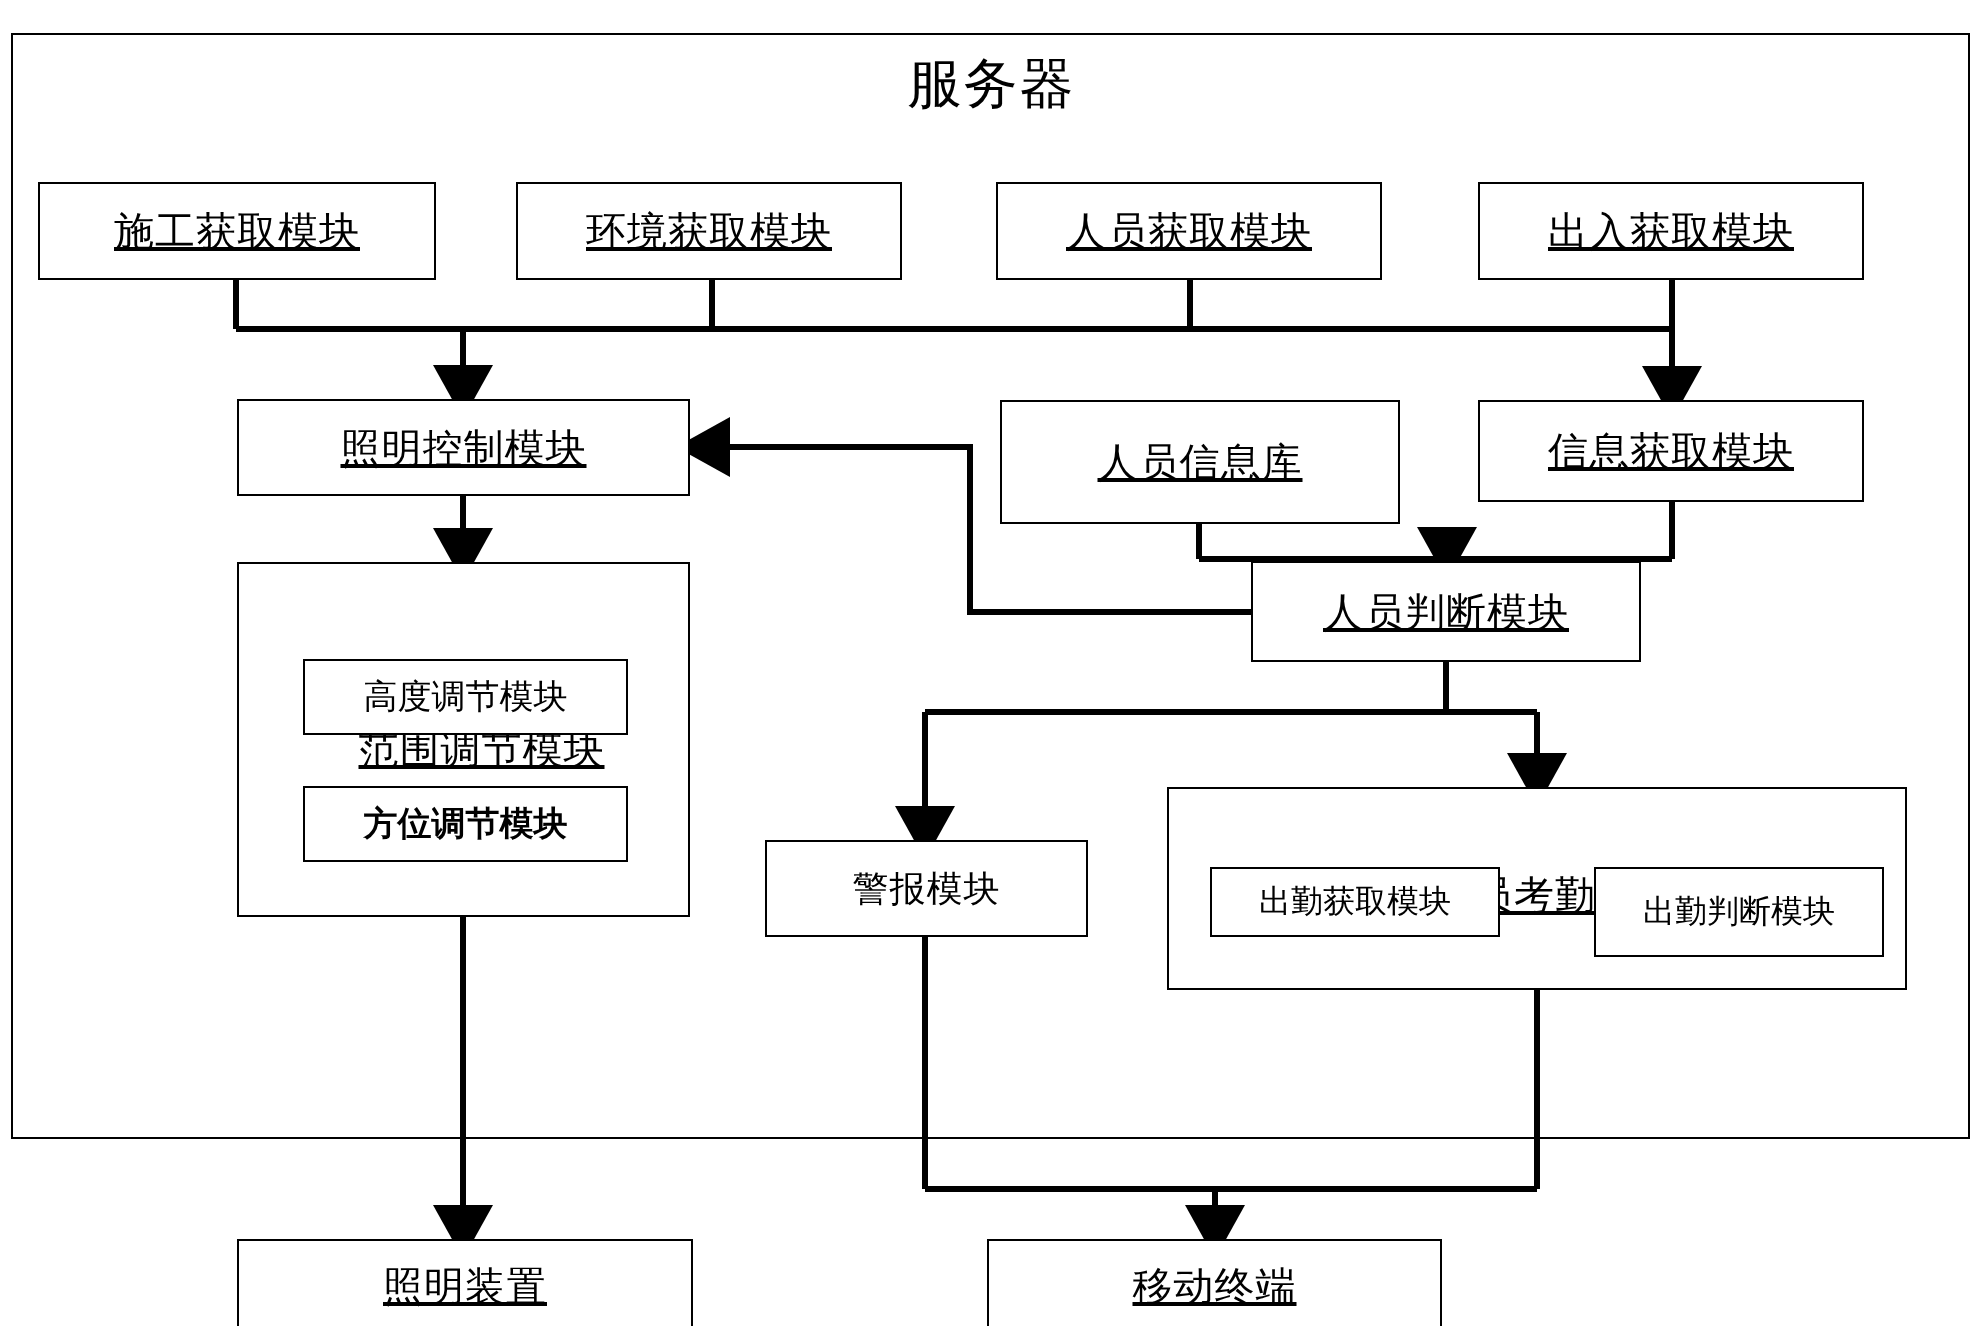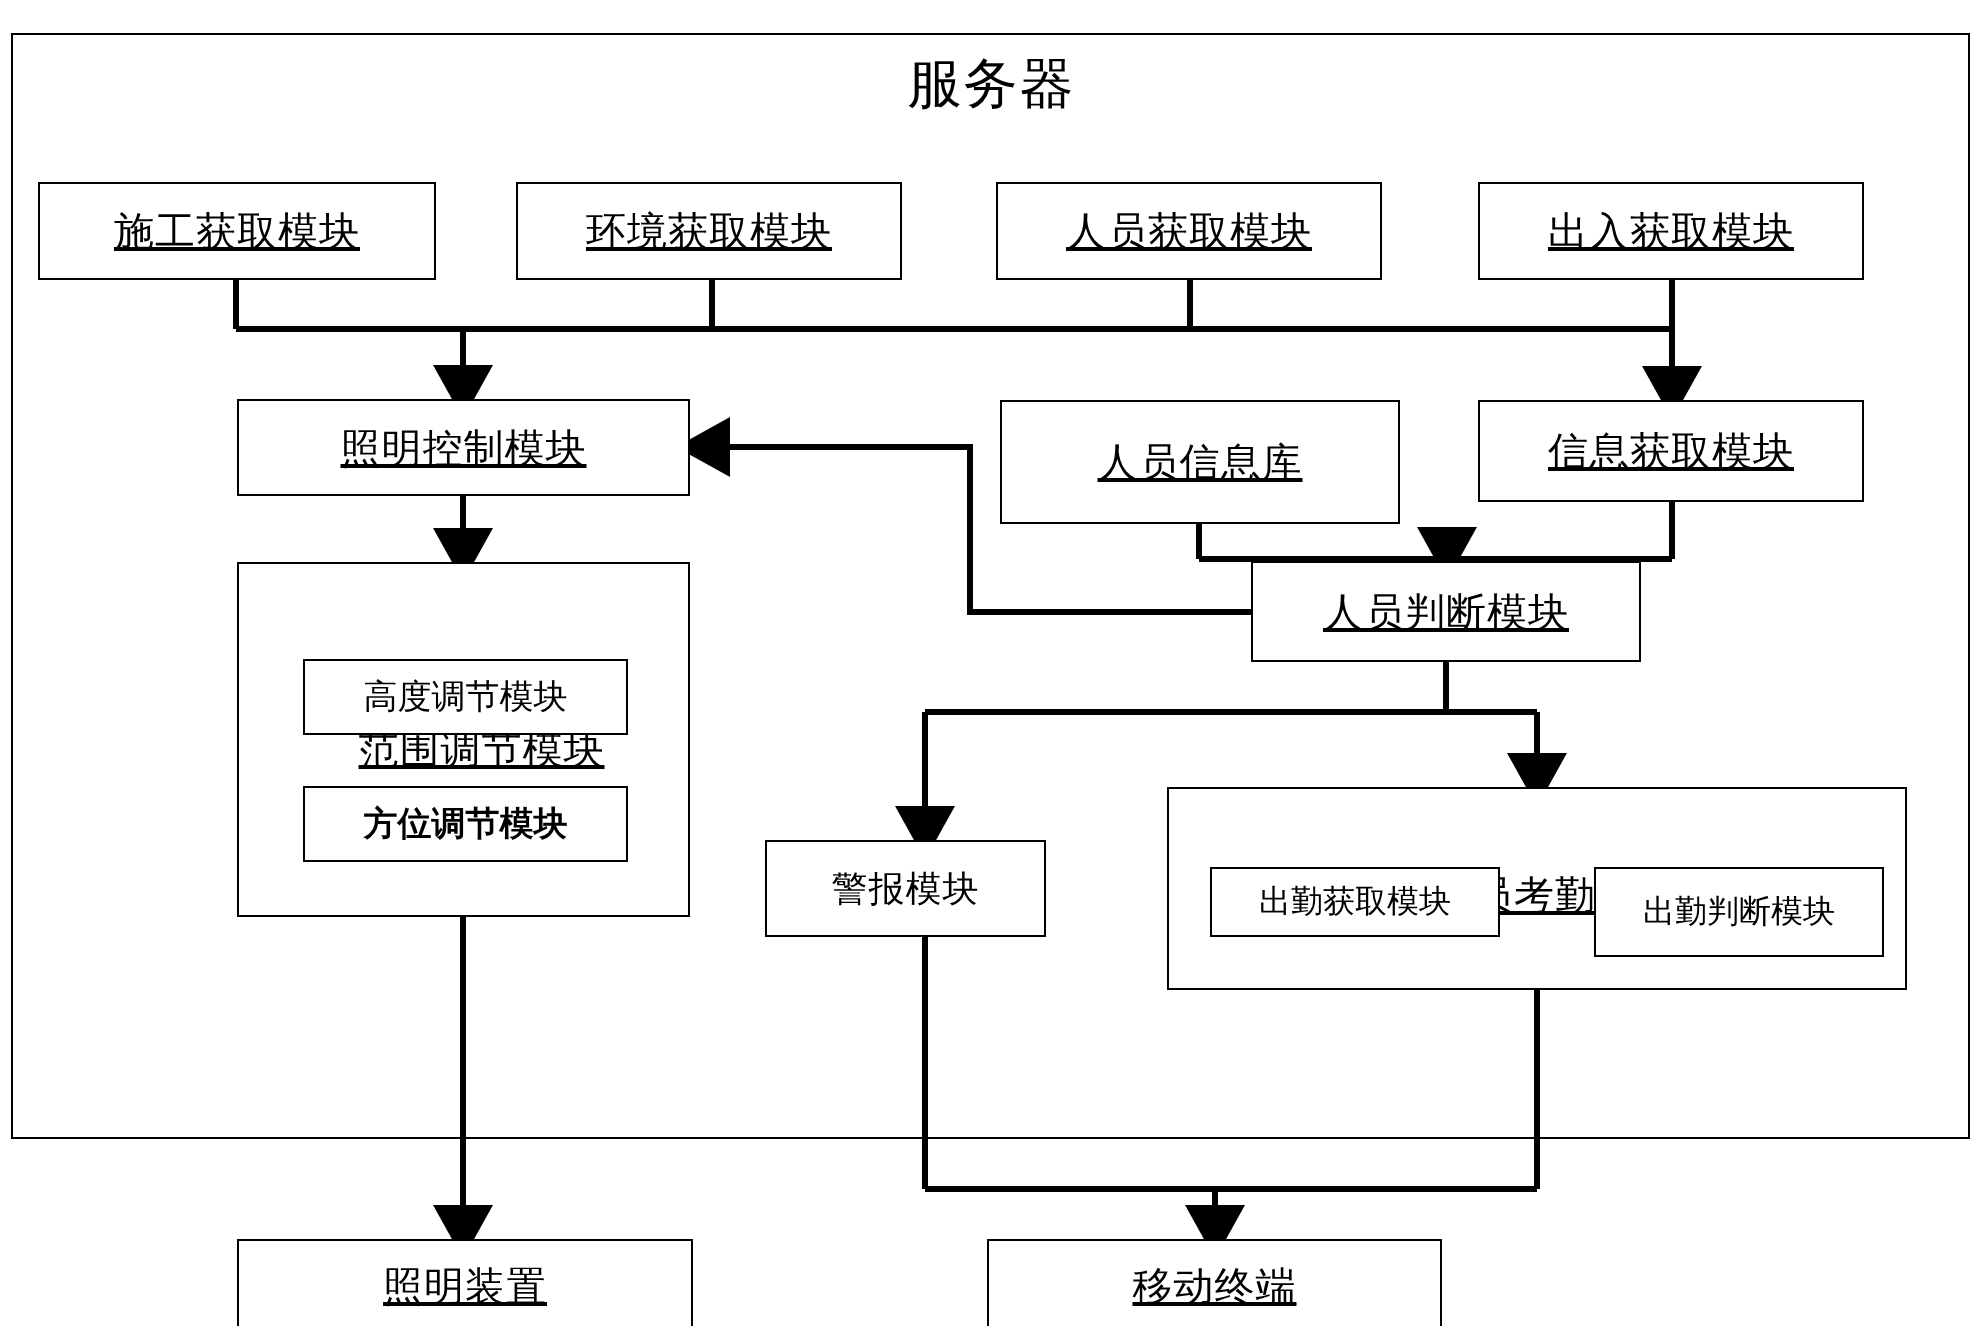--- a/index.html
+++ b/index.html
@@ -173,21 +173,21 @@
   </div>
 
   <div class="sub-row lbl-34" style="left:303px; top:637px; width:325px; height:76px;">
     <span>高度调节模块</span>
   </div>
 
   <div class="sub-row lbl-34" style="left:303px; top:764px; width:325px; height:76px;font-weight:bold;">
     <span>方位调节模块</span>
   </div>
 
-  <div class="node-box lbl-36" style="left:765px; top:818px; width:281px; height:97px;">
+  <div class="node-box lbl-36" style="left:765px; top:818px; width:323px; height:97px;">
     <span>警报模块</span>
   </div>
 
   <div class="node-box container-box" style="left:1167px; top:765px; width:740px; height:203px;">
     <div class="container-title lbl-40" style="margin-top:12px;">人员考勤模块</div>
   </div>
 
   <div class="sub-row lbl-32" style="left:1210px; top:845px; width:290px; height:70px;">
     <span>出勤获取模块</span>
   </div>

